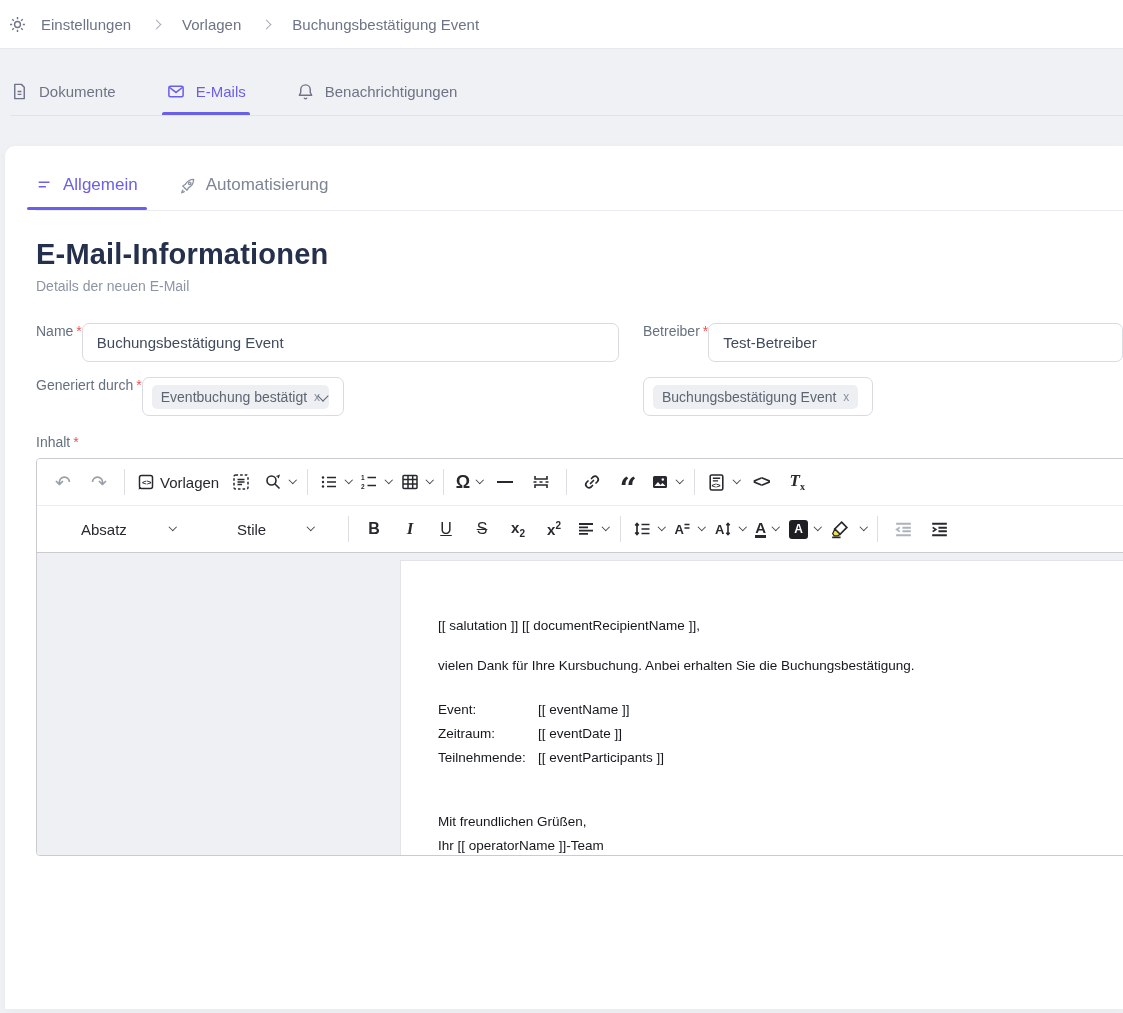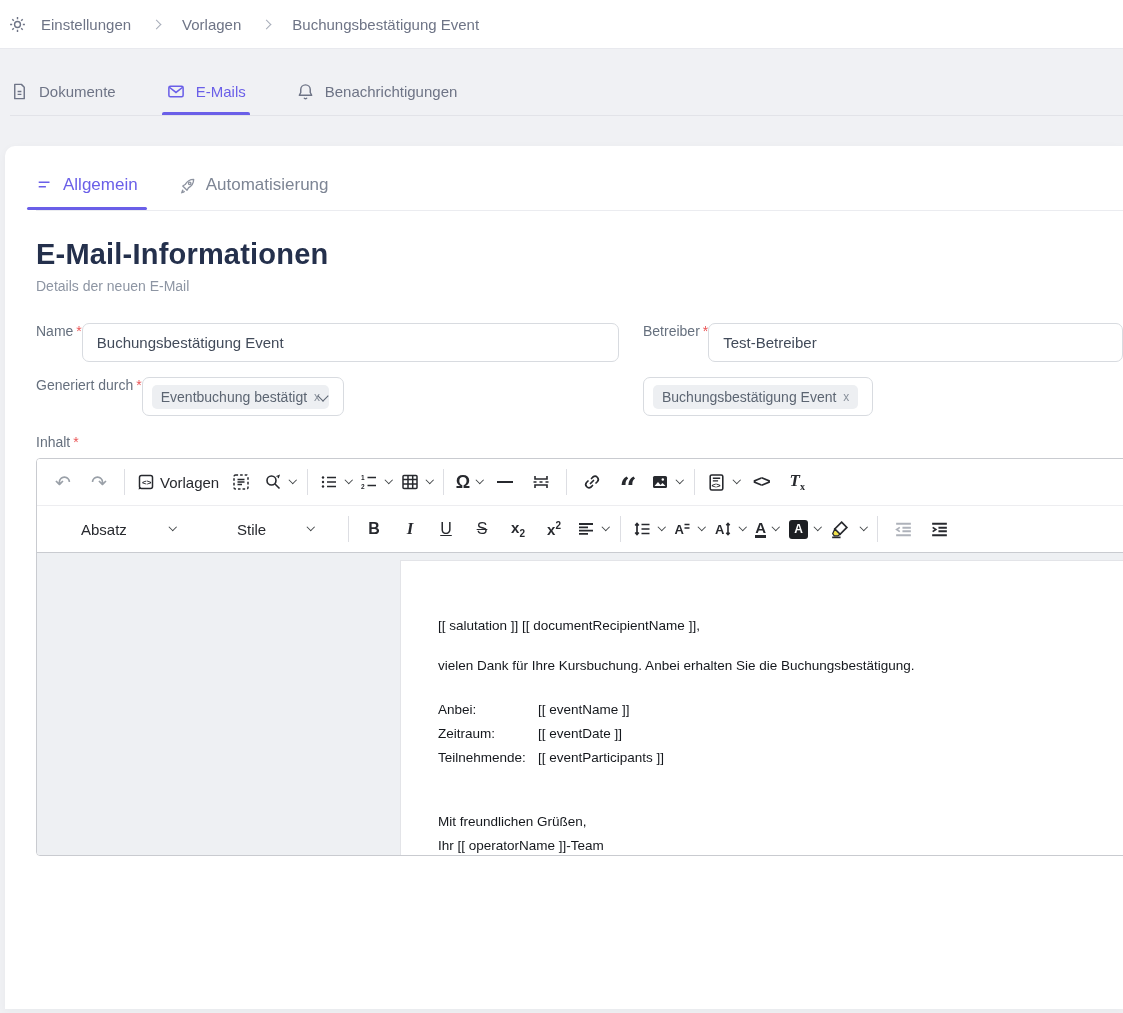--- a/index.html
+++ b/index.html
@@ -460,21 +460,21 @@
             </svg>
           </span>
         </div>
       </div>
 
       <div class="ebody">
         <div class="epage">
           <p>[[ salutation ]] [[ documentRecipientName ]],</p>
           <p>vielen Dank für Ihre Kursbuchung. Anbei erhalten Sie die Buchungsbestätigung.</p>
           <div class="krow">
-            <span class="kl">Anbei:</span>
+            <span class="kl">Event:</span>
             <span>[[ eventName ]]</span>
           </div>
           <div class="krow">
             <span class="kl">Zeitraum:</span>
             <span>[[ eventDate ]]</span>
           </div>
           <div class="krow">
             <span class="kl">Teilnehmende:</span>
             <span>[[ eventParticipants ]]</span>
           </div>

